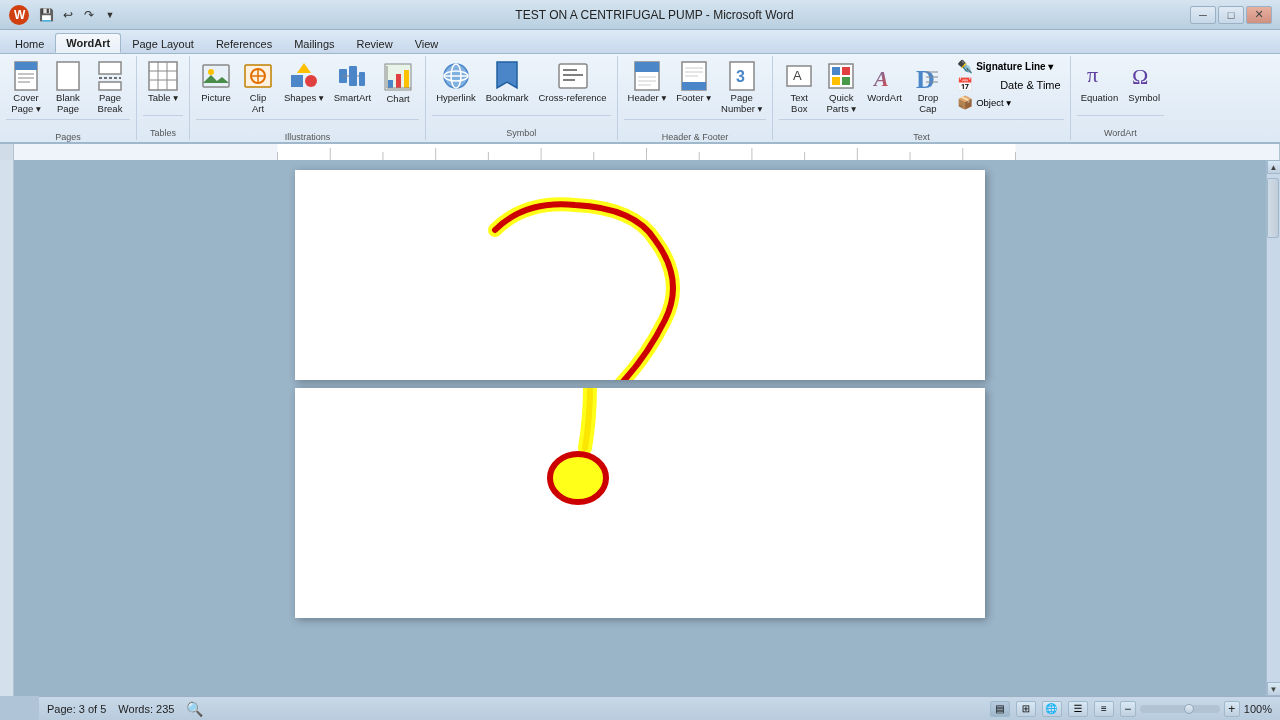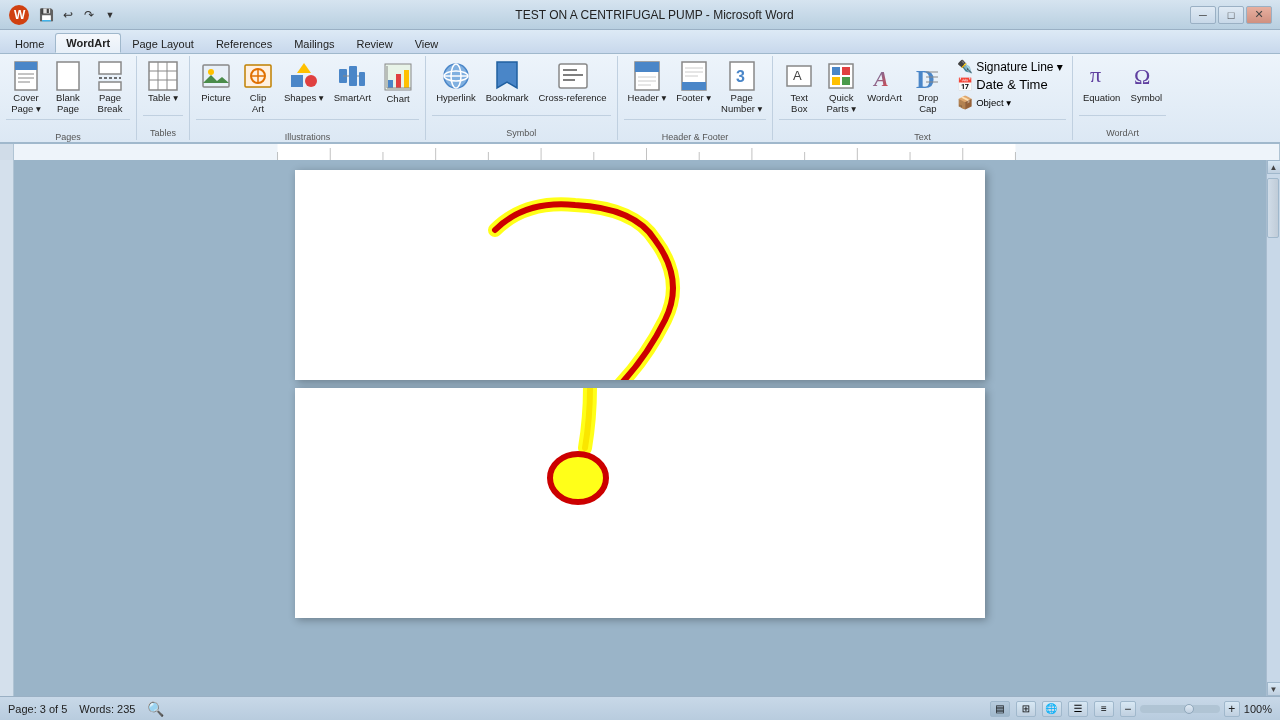--- a/index.html
+++ b/index.html
@@ -278,20 +278,21 @@
 
     
     #status-bar {
       height: 24px;
       background: linear-gradient(to bottom, #c8d8e8, #b8ccde);
       border-top: 1px solid #9ab0c4;
       display: flex;
       align-items: center;
       padding: 0 8px;
       gap: 16px;
+      margin-left: 39px;
     }
     #status-left {
       display: flex;
       align-items: center;
       gap: 12px;
     }
     .status-item {
       font-size: 11px;
       color: #222;
     }
@@ -627,27 +628,27 @@
               <line x1="12" y1="17" x2="24" y2="17" stroke="#888" stroke-width="1"></line>
               <line x1="12" y1="22" x2="24" y2="22" stroke="#888" stroke-width="1"></line>
             </svg>
         </div>
         <div class="ribbon-btn-label">Drop<br>Cap</div>
       </div>
       <div class="ribbon-small-col" style="margin-left:4px;">
         <div class="ribbon-btn-small">
           <div style="display:flex;align-items:center;gap:3px;">
             <span style="font-size:13px;">✒️</span>
-            <span style="font-size:12px;">Signature Line ▾</span>
+            <span style="font-size:10px;font-weight:bold;">Signature Line ▾</span>
           </div>
         </div>
         <div class="ribbon-btn-small">
           <div style="display:flex;align-items:center;gap:3px;">
             <span style="font-size:13px;">📅</span>
-            <span style="font-size:13px;">Date &amp; Time</span>
+            <span style="font-size:11px;margin-left:24px;">Date &amp; Time</span>
           </div>
         </div>
         <div class="ribbon-btn-small">
           <div style="display:flex;align-items:center;gap:3px;">
             <span style="font-size:13px;">📦</span>
             <span style="font-size:9.5px;">Object ▾</span>
           </div>
         </div>
       </div>
     </div>

